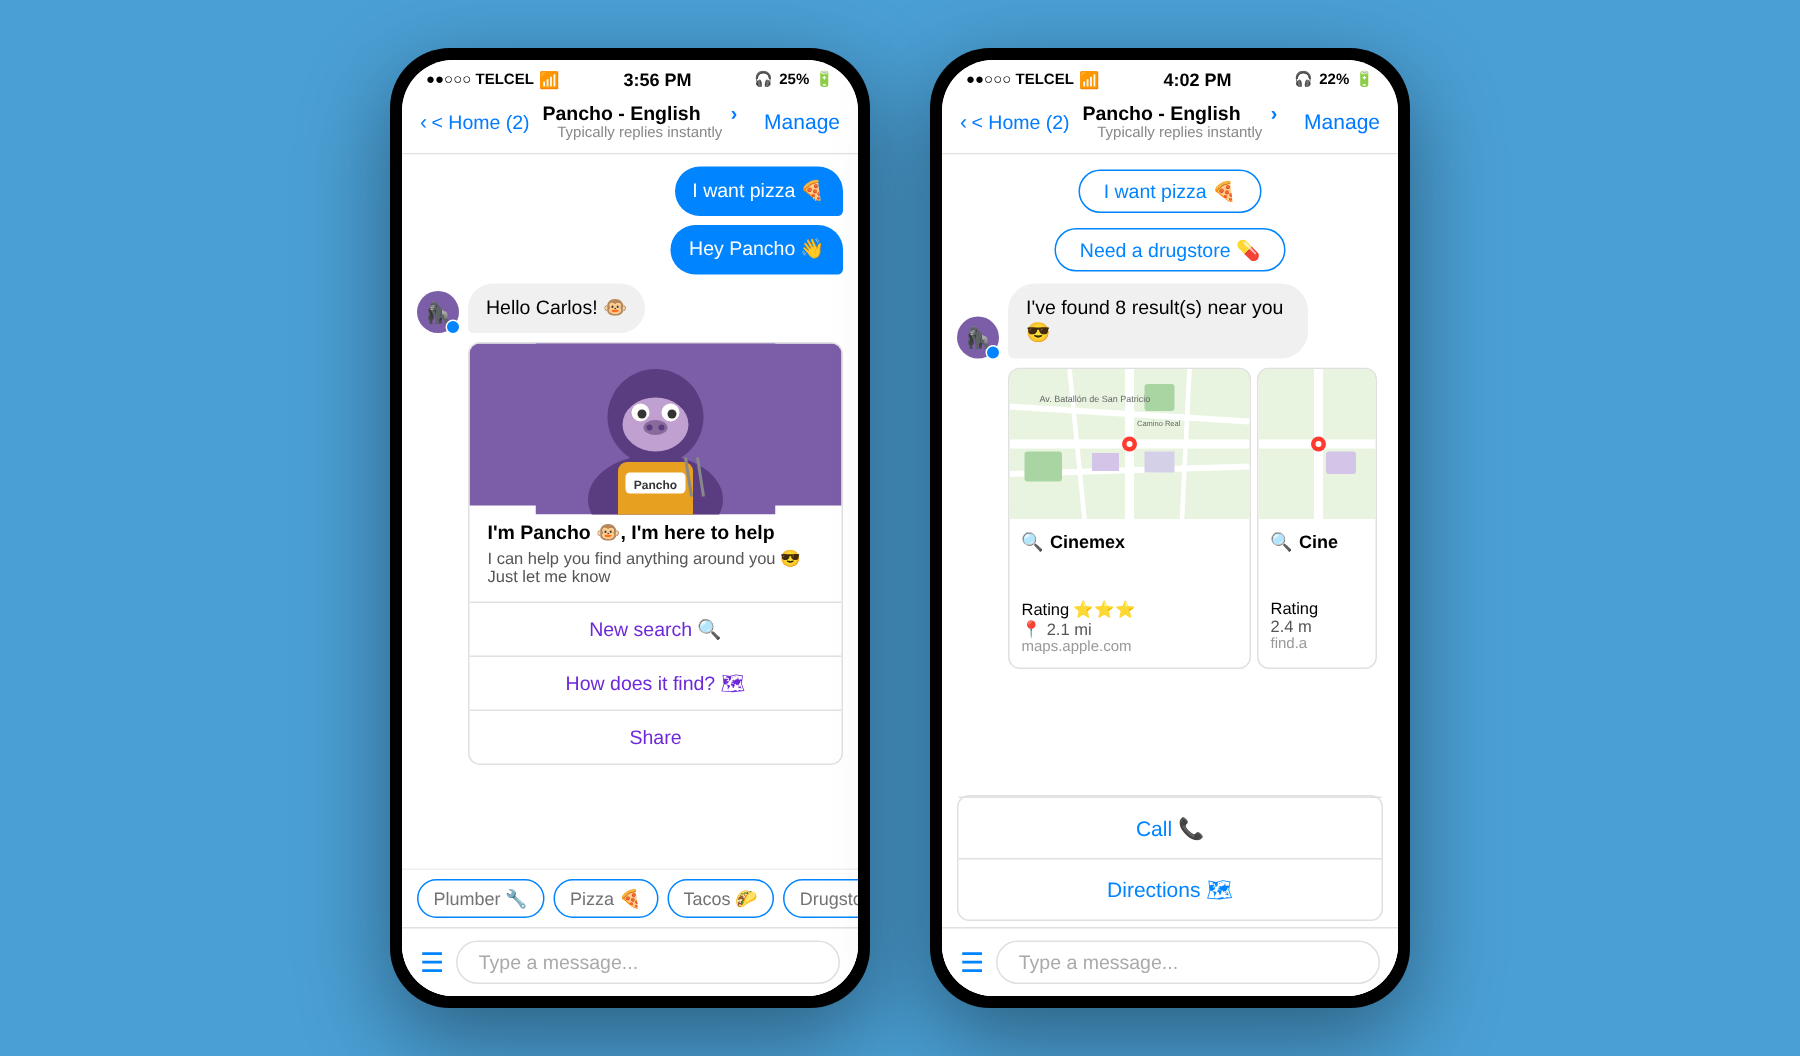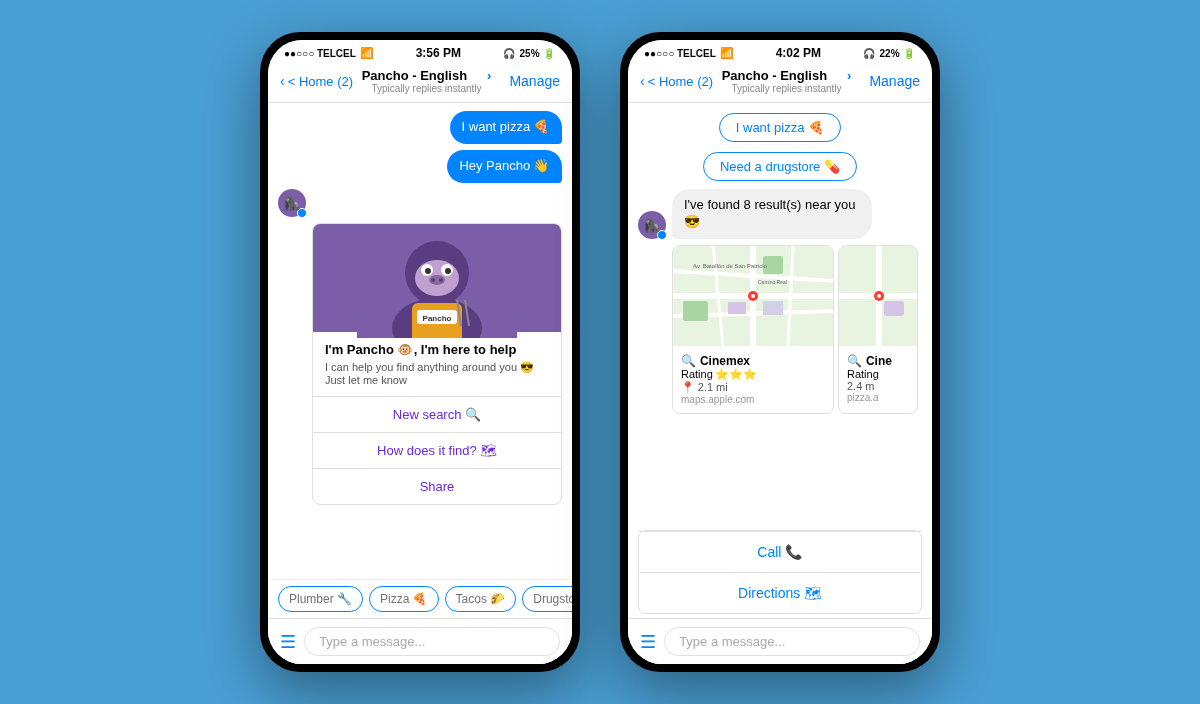--- a/index.html
+++ b/index.html
@@ -256,21 +256,21 @@
     }
 
     .card-title {
       font-weight: 700;
       font-size: 12px;
       display: flex;
       align-items: center;
       gap: 4px;
     }
 
-    .card-rating { font-size: 11px; }
+    .card-rating { font-size: 11px; margin-top: 32px; }
     .card-distance { font-size: 11px; color: #555; }
     .card-link { font-size: 10px; color: #999; }
 
     
     .bot-card {
       border: 1px solid #e0e0e0;
       border-radius: 8px;
       overflow: hidden;
       margin-left: 34px;
     }
@@ -395,20 +395,21 @@
 
           <div class="msg-row right">
             <div class="bubble sent">Hey Pancho 👋</div>
           </div>
 
           <div class="msg-row left">
             <div class="avatar">
               <span>🦍</span>
               <div class="avatar-badge"></div>
             </div>
+            <div class="bubble received">Hello Carlos! 🐵</div>
           </div>
 
           <div class="bot-card">
             <div class="bot-card-header">
 
               <svg width="160" height="120" viewBox="0 0 160 120">
                 <rect width="160" height="120" fill="#7b5ea7"></rect>
 
                 <ellipse cx="80" cy="110" rx="45" ry="30" fill="#5a3d80"></ellipse>
 
@@ -569,21 +570,21 @@
                   <circle cx="40" cy="50" r="2" fill="#fff"></circle>
                 </svg>
               </div>
               <div class="card-body">
                 <div class="card-title">
                   <span>🔍</span>
                   <span>Cine</span>
                 </div>
                 <div class="card-rating">Rating</div>
                 <div class="card-distance">2.4 m</div>
-                <div class="card-link">pizza.a</div>
+                <div class="card-link">find.a</div>
               </div>
             </div>
           </div>
 
         </div>
 
         <div style="border:1px solid #e0e0e0;border-radius:8px;margin:0 10px 4px 10px;">
           <div class="chat-action-btn">Call 📞</div>
           <div class="chat-action-btn">Directions 🗺</div>
         </div>

